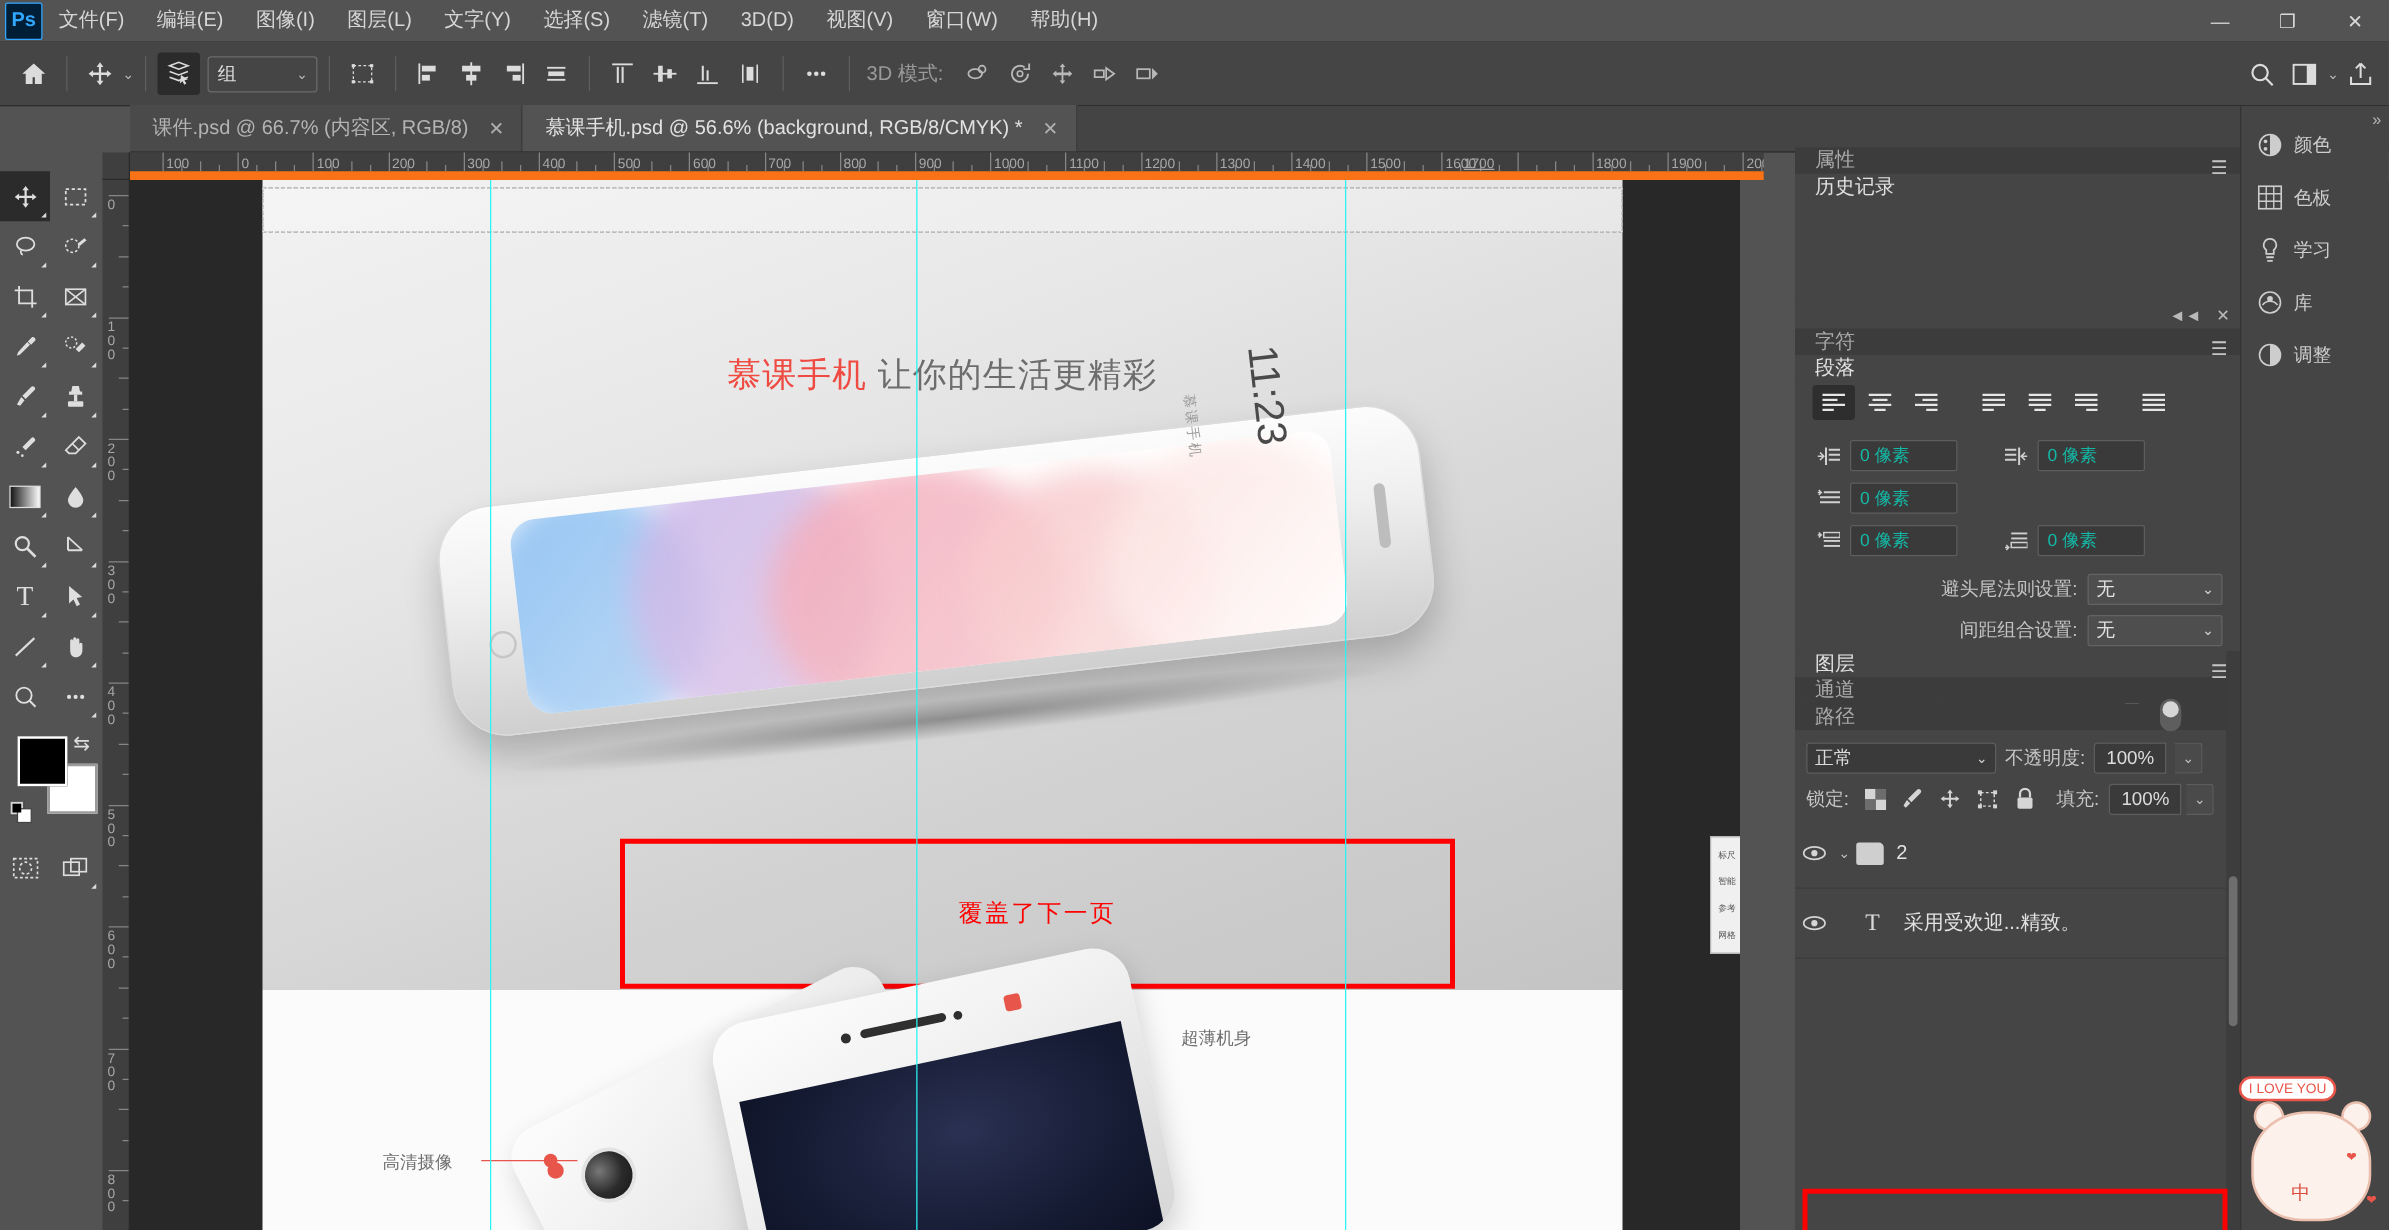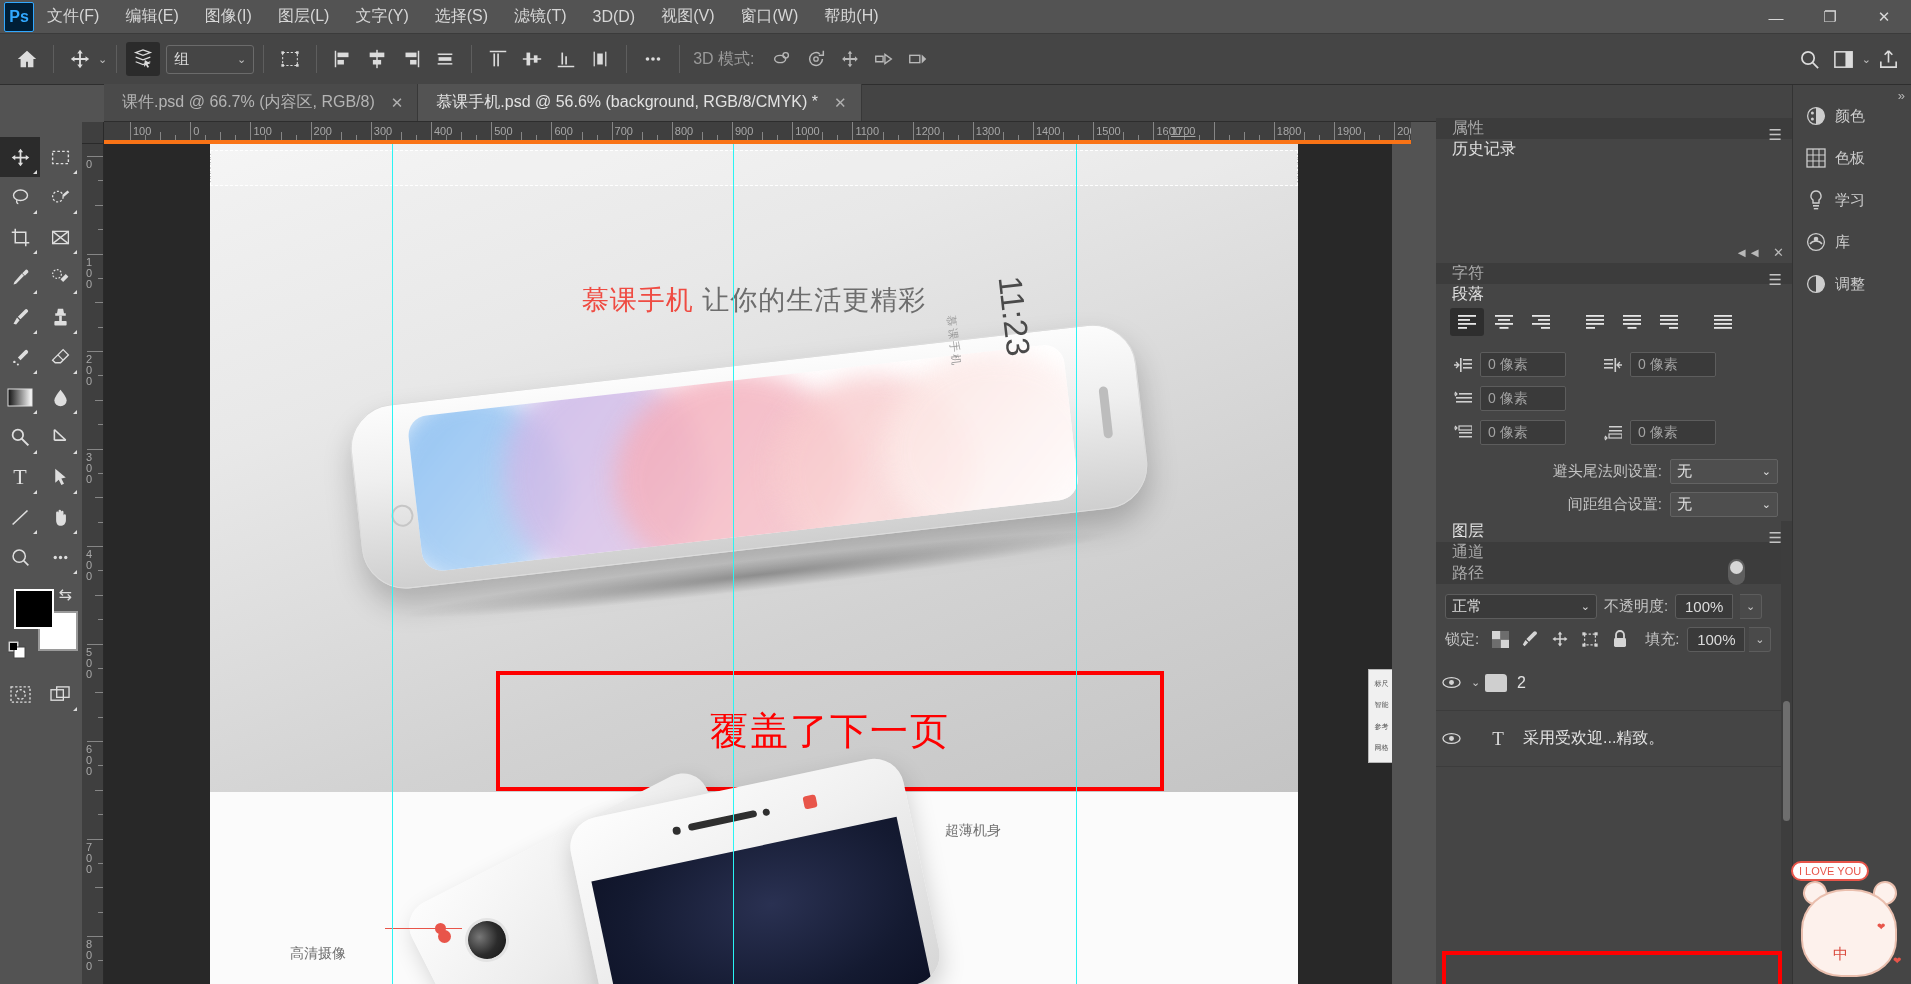--- a/index.html
+++ b/index.html
@@ -53,21 +53,21 @@
   #swatches { position:relative; width:80px; height:85px; margin-top:6px; }
   #sw-fg { position:absolute; left:14px; top:6px; width:40px; height:40px;
     background:#000; border:2px solid #fff; z-index:2; }
   #sw-bg { position:absolute; left:38px; top:28px; width:40px; height:40px;
     background:#fff; border:2px solid #9a9a9a; z-index:1; }
   #sw-swap { position:absolute; right:8px; top:2px; color:#dcdcdc; font-size:16px; }
   #sw-def { position:absolute; left:8px; top:58px; }
 
   
   #ruler-h { position:absolute; left:104px; top:122px; width:1307px; height:22px;
-    background:#3f3f3f; border-bottom:4px solid #f97316; overflow:hidden; }
+    background:#3f3f3f; border-bottom:7px solid #f97316; overflow:hidden; }
   #ruler-v { position:absolute; left:82px; top:144px; width:22px; height:840px;
     background:#3f3f3f; border-right:1px solid #2a2a2a; overflow:hidden; }
   .rt-h { position:absolute; top:3px; font-size:11px; color:#a8a8a8; }
   .rt-v { position:absolute; left:4px; width:16px; font-size:11px; color:#a8a8a8;
     line-height:11px; text-align:left; }
   .tick-h { position:absolute; bottom:0; width:1px; background:#868686; }
   .tick-v { position:absolute; right:0; height:1px; background:#868686; }
   #ruler-corner { position:absolute; left:82px; top:122px; width:22px; height:22px;
     background:#3f3f3f; border-right:1px solid #2a2a2a; border-bottom:1px solid #2a2a2a; }
 
@@ -119,21 +119,21 @@
     overflow:hidden; }
   #p2-fscreen { position:absolute; left:14px; top:62px; width:312px; height:170px;
     background:radial-gradient(ellipse at 55% 35%, #2a3152 0%, #141a31 60%, #0b0f22 100%); }
   .p2-lbl { position:absolute; font-size:14px; color:#6f6f6f; white-space:nowrap; }
   .p2-arrow { position:absolute; height:1px; background:#e8554a; }
   .p2-dot { position:absolute; width:11px; height:11px; border-radius:50%; background:#e8554a; }
 
   
   #anno-box { position:absolute; left:286px; top:527px; width:668px; height:120px;
     border:4px solid #fe0000; display:flex; align-items:center; justify-content:center; }
-  #anno-txt { color:#fe0000; font-size:38px; letter-spacing:2px; }
+  #anno-txt { color:#fe0000; font-size:19px; letter-spacing:2px; }
 
   
   .guide { position:absolute; top:0; width:1px; height:840px; background:#29f4f4; }
   #sel-top { position:absolute; left:0; top:6px; width:1088px; height:36px;
     border:1px dashed #000; background:rgba(255,255,255,.22); }
   #sel-top:before { content:''; position:absolute; left:-1px; top:-1px; right:-1px; bottom:-1px;
     border:1px dashed #fff; }
 
   
   #cv-sb-v { position:absolute; right:0; top:144px; width:12px; height:840px; background:#3a3a3a; }
@@ -168,21 +168,21 @@
   #para-body { padding:12px 14px 0 14px; }
   #align-row { display:flex; align-items:center; gap:3px; margin-bottom:16px; }
   .al-btn { width:34px; height:28px; display:flex; align-items:center; justify-content:center;
     border-radius:3px; }
   .al-btn.on { background:#2e2e2e; }
   .ind-row { display:flex; align-items:center; margin-bottom:9px; gap:0; }
   .ind-ic { width:26px; height:22px; display:flex; align-items:center; justify-content:center;
     color:#d0d0d0; }
   .ind-fld { width:86px; height:25px; background:#3a3a3a; border:1px solid #5d5d5d;
     border-radius:2px; display:flex; align-items:center; padding-left:7px;
-    font-size:14px; color:#a3a3a3; margin-left:4px; }
+    font-size:14px; color:#14b8a6; margin-left:4px; }
   .lbl-row { display:flex; align-items:center; justify-content:flex-end; margin-bottom:8px; gap:8px; }
   .lbl-txt { font-size:15px; color:#c3c3c3; }
   .sel-fld { width:108px; height:25px; background:#4e4e4e; border:1px solid #636363;
     border-radius:2px; display:flex; align-items:center; justify-content:space-between;
     padding:0 6px; font-size:15px; color:#e0e0e0; }
   #hyphen-row { display:flex; align-items:center; gap:9px; margin-top:12px; }
   .chk { width:16px; height:16px; background:#cfcfcf; border:1px solid #8d8d8d; border-radius:2px;
     display:flex; align-items:center; justify-content:center; color:#222; font-size:12px; }
 
   
@@ -866,21 +866,21 @@
       <div id="p2-back"></div>
       <div id="p2-cam"></div>
       <div id="p2-camdot"></div>
       <div id="p2-front">
         <div id="p2-fscreen"></div>
         <div style="position:absolute;left:120px;top:26px;width:70px;height:7px;border-radius:4px;background:#2f2f2f"></div>
         <div style="position:absolute;left:104px;top:26px;width:8px;height:8px;border-radius:50%;background:#2f2f2f"></div>
         <div style="position:absolute;left:196px;top:27px;width:7px;height:7px;border-radius:50%;background:#2f2f2f"></div>
         <div style="position:absolute;left:238px;top:23px;width:13px;height:13px;border-radius:3px;background:#e8554a"></div>
       </div>
-      <div class="p2-lbl" style="left:80px;top:129px;margin-top:24px;">高清摄像</div>
+      <div class="p2-lbl" style="left:96px;top:129px;">高清摄像</div>
       <div class="p2-arrow" style="left:175px;top:136px;width:77px;"></div>
       <div class="p2-dot" style="left:225px;top:131px;"></div>
       <div class="p2-lbl" style="left:735px;top:30px;">超薄机身</div>
     </div>
 
     <div id="sel-top"></div>
     <div class="guide" style="left:182px"></div>
     <div class="guide" style="left:523px"></div>
     <div class="guide" style="left:866px"></div>
   </div>

